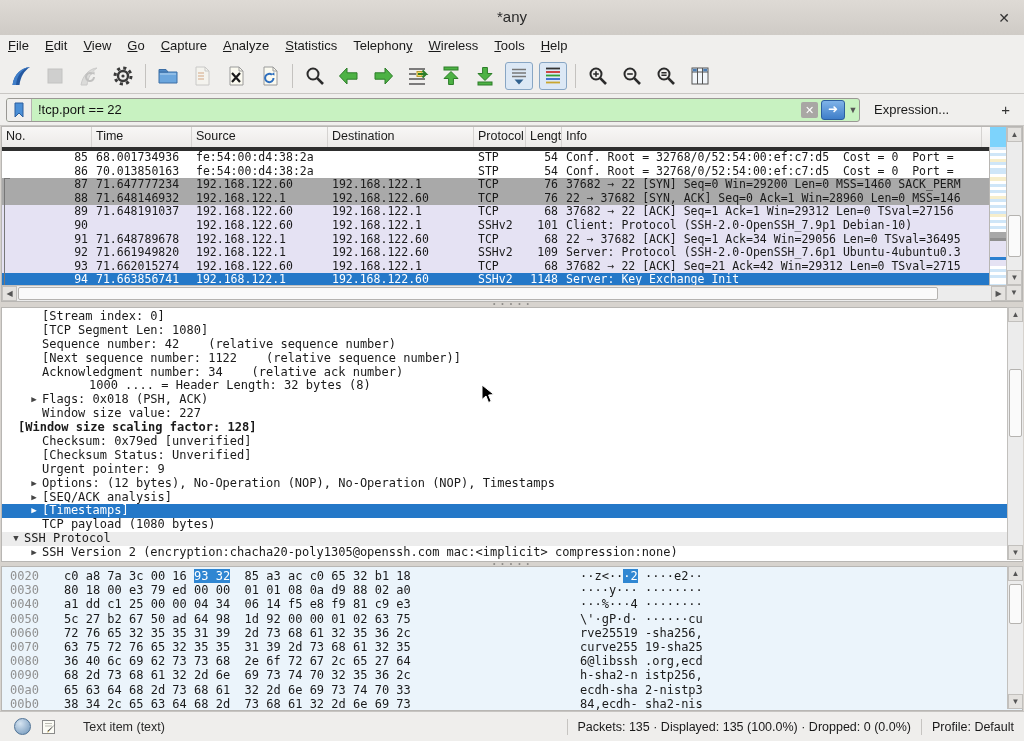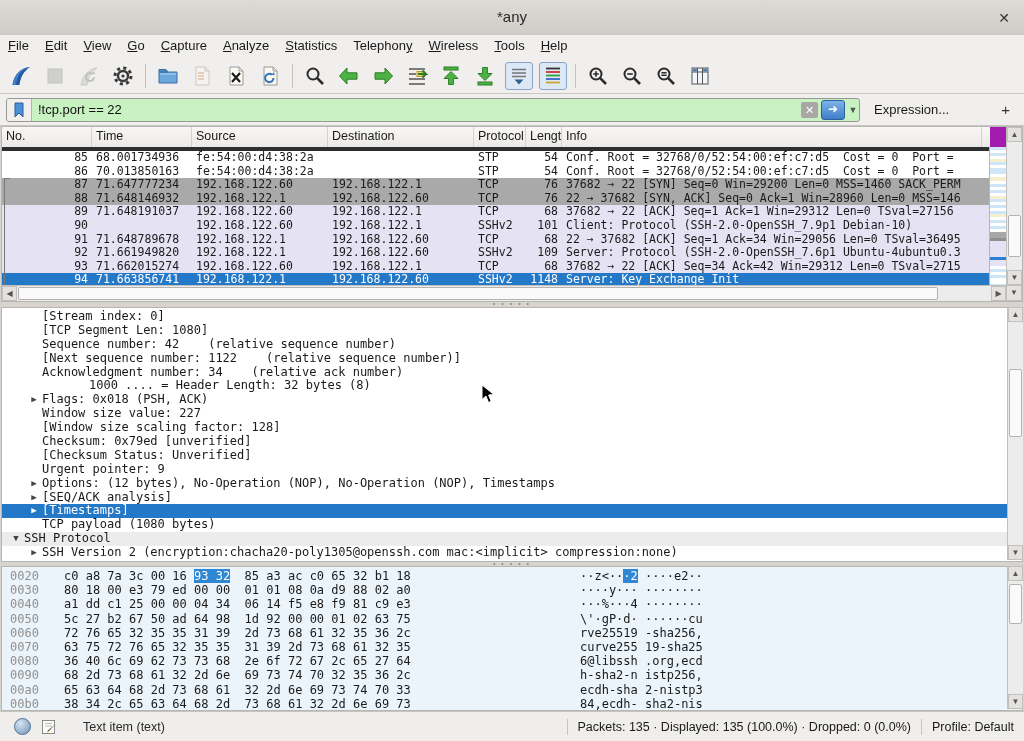--- a/index.html
+++ b/index.html
@@ -32,21 +32,21 @@
   #filter-input{flex:1;border:none;background:transparent;font-size:13px;padding:0 6px;
     font-family:"Liberation Sans",sans-serif;color:#111;outline:none;}
   #clear-btn{width:17px;height:16px;background:#a9a7a4;color:#fff;border-radius:2px;font-size:11px;
     line-height:16px;text-align:center;margin-right:3px;}
   #apply-btn{width:22px;height:18px;background:linear-gradient(#7fb3e8,#3f7ec9);border:1px solid #2c5f9e;
     border-radius:3px;color:#fff;font-size:12px;line-height:17px;text-align:center;margin-right:2px;}
   #filter-drop{width:12px;color:#555;font-size:9px;text-align:center;}
   #expression-label{font-size:13px;color:#1a1a1a;margin-left:14px;}
   #add-filter-btn{margin-left:auto;font-size:15px;color:#333;padding:0 8px;}
   
-  #packet-list{position:absolute;left:1px;top:126px;width:1022px;height:176px;background:#a21caf;
+  #packet-list{position:absolute;left:1px;top:126px;width:1022px;height:176px;background:#7dd3fc;
     border:1px solid #b8b6b3;box-sizing:border-box;}
   #pl-header{position:absolute;left:0;top:0;right:32px;height:20px;background:linear-gradient(#f8f7f6,#eceae8);
     border-bottom:1px solid #c6c4c1;display:flex;font-size:12.5px;overflow:hidden;}
   .hcell{border-right:1px solid #d5d3d1;padding:2px 0 0 4px;box-sizing:border-box;white-space:nowrap;overflow:hidden;flex:0 0 auto;}
   #pl-rows{position:absolute;left:0;top:20px;right:32px;bottom:16px;overflow:hidden;
     font-family:"DejaVu Sans Mono","Liberation Mono",monospace;font-size:11.5px;}
   .prow{display:flex;height:13.6px;line-height:13.6px;white-space:nowrap;overflow:hidden;}
   .pcell{flex:0 0 auto;padding:0 4px;box-sizing:border-box;overflow:hidden;white-space:pre;}
   .pcell.r{text-align:right;}
   #conv-bracket{position:absolute;left:2px;width:5px;border-left:1px solid #777;border-top:1px solid #777;}
@@ -348,21 +348,21 @@
           <div class="pcell r" style="width: 36px;">109</div>
           <div class="pcell" style="width: 420px;">Server: Protocol (SSH-2.0-OpenSSH_7.6p1 Ubuntu-4ubuntu0.3</div>
         </div>
         <div class="prow" style="background: rgb(229, 226, 243);">
           <div class="pcell r" style="width: 90px;">93</div>
           <div class="pcell" style="width: 100px;">71.662015274</div>
           <div class="pcell" style="width: 136px;">192.168.122.60</div>
           <div class="pcell" style="width: 146px;">192.168.122.1</div>
           <div class="pcell" style="width: 52px;">TCP</div>
           <div class="pcell r" style="width: 36px;">68</div>
-          <div class="pcell" style="width: 420px;">37682 → 22 [ACK] Seq=34 Ack=42 Win=29312 Len=0 TSval=2715</div>
+          <div class="pcell" style="width: 420px;">37682 → 22 [ACK] Seq=21 Ack=42 Win=29312 Len=0 TSval=2715</div>
         </div>
         <div class="prow" style="background: rgb(36, 120, 200); color: rgb(255, 255, 255);">
           <div class="pcell r" style="width: 90px;">94</div>
           <div class="pcell" style="width: 100px;">71.663856741</div>
           <div class="pcell" style="width: 136px;">192.168.122.1</div>
           <div class="pcell" style="width: 146px;">192.168.122.60</div>
           <div class="pcell" style="width: 52px;">SSHv2</div>
           <div class="pcell r" style="width: 36px;">1148</div>
           <div class="pcell" style="width: 420px;">Server: Key Exchange Init</div>
         </div>
@@ -433,21 +433,21 @@
 
   <div id="details" style="padding-top: 2px;">
       <div class="drow" style="padding-left: 24px;"><span class="darrow"></span><span>[Stream index: 0]</span></div>
       <div class="drow" style="padding-left: 24px;"><span class="darrow"></span><span>[TCP Segment Len: 1080]</span></div>
       <div class="drow" style="padding-left: 24px;"><span class="darrow"></span><span>Sequence number: 42    (relative sequence number)</span></div>
       <div class="drow" style="padding-left: 24px;"><span class="darrow"></span><span>[Next sequence number: 1122    (relative sequence number)]</span></div>
       <div class="drow" style="padding-left: 24px;"><span class="darrow"></span><span>Acknowledgment number: 34    (relative ack number)</span></div>
       <div class="drow" style="padding-left: 24px; gap: 47px;"><span class="darrow"></span><span>1000 .... = Header Length: 32 bytes (8)</span></div>
       <div class="drow" style="padding-left: 24px;"><span class="darrow">▶</span><span>Flags: 0x018 (PSH, ACK)</span></div>
       <div class="drow" style="padding-left: 24px;"><span class="darrow"></span><span>Window size value: 227</span></div>
-      <div class="drow" style="padding-left: 24px;"><span class="darrow"></span><span>[Window size scaling factor: 128]</span></div>
+      <div class="drow" style=" font-weight: bold;"><span class="darrow"></span><span>[Window size scaling factor: 128]</span></div>
       <div class="drow" style="padding-left: 24px;"><span class="darrow"></span><span>Checksum: 0x79ed [unverified]</span></div>
       <div class="drow" style="padding-left: 24px;"><span class="darrow"></span><span>[Checksum Status: Unverified]</span></div>
       <div class="drow" style="padding-left: 24px;"><span class="darrow"></span><span>Urgent pointer: 9</span></div>
       <div class="drow" style="padding-left: 24px;"><span class="darrow">▶</span><span>Options: (12 bytes), No-Operation (NOP), No-Operation (NOP), Timestamps</span></div>
       <div class="drow" style="padding-left: 24px;"><span class="darrow">▶</span><span>[SEQ/ACK analysis]</span></div>
       <div class="drow sel" style="padding-left: 24px;"><span class="darrow">▶</span><span>[Timestamps]</span></div>
       <div class="drow" style="padding-left: 24px;"><span class="darrow"></span><span>TCP payload (1080 bytes)</span></div>
       <div class="drow" style="background: rgb(236, 236, 236); padding-left: 6px;"><span class="darrow">▼</span><span>SSH Protocol</span></div>
       <div class="drow" style="padding-left: 24px;"><span class="darrow">▶</span><span>SSH Version 2 (encryption:chacha20-poly1305@openssh.com mac:&lt;implicit&gt; compression:none)</span></div>
     </div>

